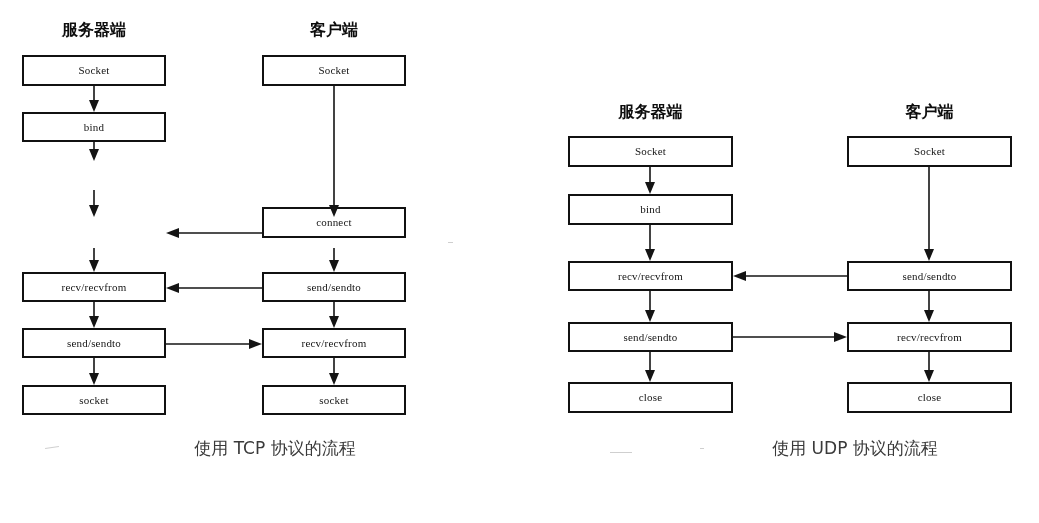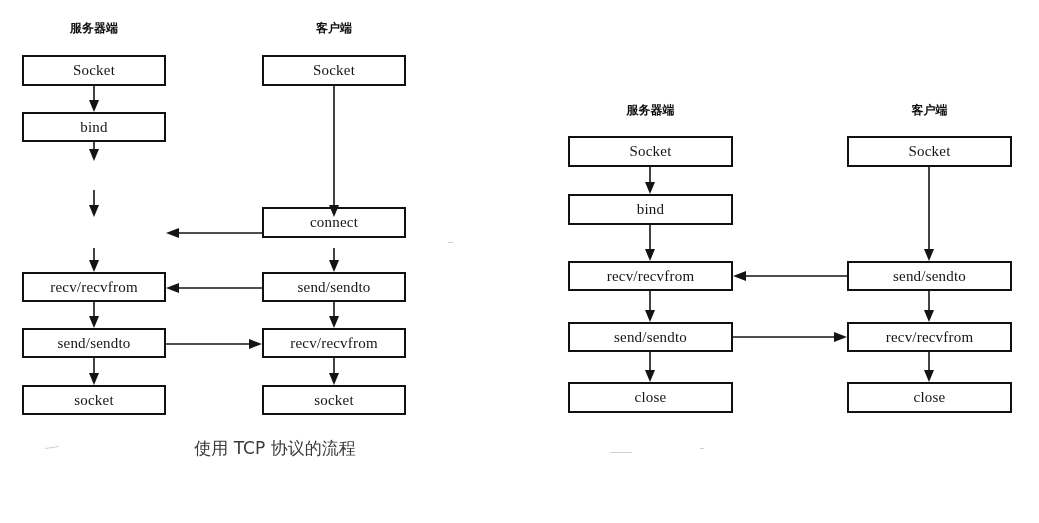--- a/index.html
+++ b/index.html
@@ -22,33 +22,33 @@
     height: 523px;
   }
   .node {
     position: absolute;
     box-sizing: border-box;
     border: 2px solid #111111;
     background: #ffffff;
     display: flex;
     align-items: center;
     justify-content: center;
-    font-size: 15px;
+    font-size: 11px;
     line-height: 1;
     letter-spacing: 0.2px;
     white-space: nowrap;
     color: #141414;
   }
   .col-header {
     position: absolute;
     box-sizing: border-box;
     text-align: center;
     font-family: "DejaVu Sans", "Liberation Sans", sans-serif;
     font-weight: bold;
-    font-size: 12px;
+    font-size: 16px;
     line-height: 1;
     color: #0d0d0d;
   }
   .caption {
     position: absolute;
     box-sizing: border-box;
     text-align: center;
     font-family: "DejaVu Sans", "Liberation Sans", sans-serif;
     font-size: 17px;
     line-height: 1;
@@ -112,20 +112,21 @@
   <div class="node" style="left:568px; top:194px; width:165px; height:31px;">bind</div>
   <div class="node" style="left:568px; top:261px; width:165px; height:30px;">recv/recvfrom</div>
   <div class="node" style="left:568px; top:322px; width:165px; height:30px;">send/sendto</div>
   <div class="node" style="left:568px; top:382px; width:165px; height:31px;">close</div>
 
   <div class="node" style="left:847px; top:136px; width:165px; height:31px;">Socket</div>
   <div class="node" style="left:847px; top:261px; width:165px; height:30px;">send/sendto</div>
   <div class="node" style="left:847px; top:322px; width:165px; height:30px;">recv/recvfrom</div>
   <div class="node" style="left:847px; top:382px; width:165px; height:31px;">close</div>
 
+  <div class="caption" style="left:735px; top:440px; width:240px;">使用 UDP 协议的流程</div>
 
   <svg class="edges" viewBox="0 0 1039 523">
 
     <g>
       <line class="edge-line" x1="94" y1="86" x2="94" y2="104"></line>
       <polygon class="edge-head" points="94,112 89,100 99,100"></polygon>
     </g>
     <g>
       <line class="edge-line" x1="94" y1="142" x2="94" y2="153"></line>
       <polygon class="edge-head" points="94,161 89,149 99,149"></polygon>

